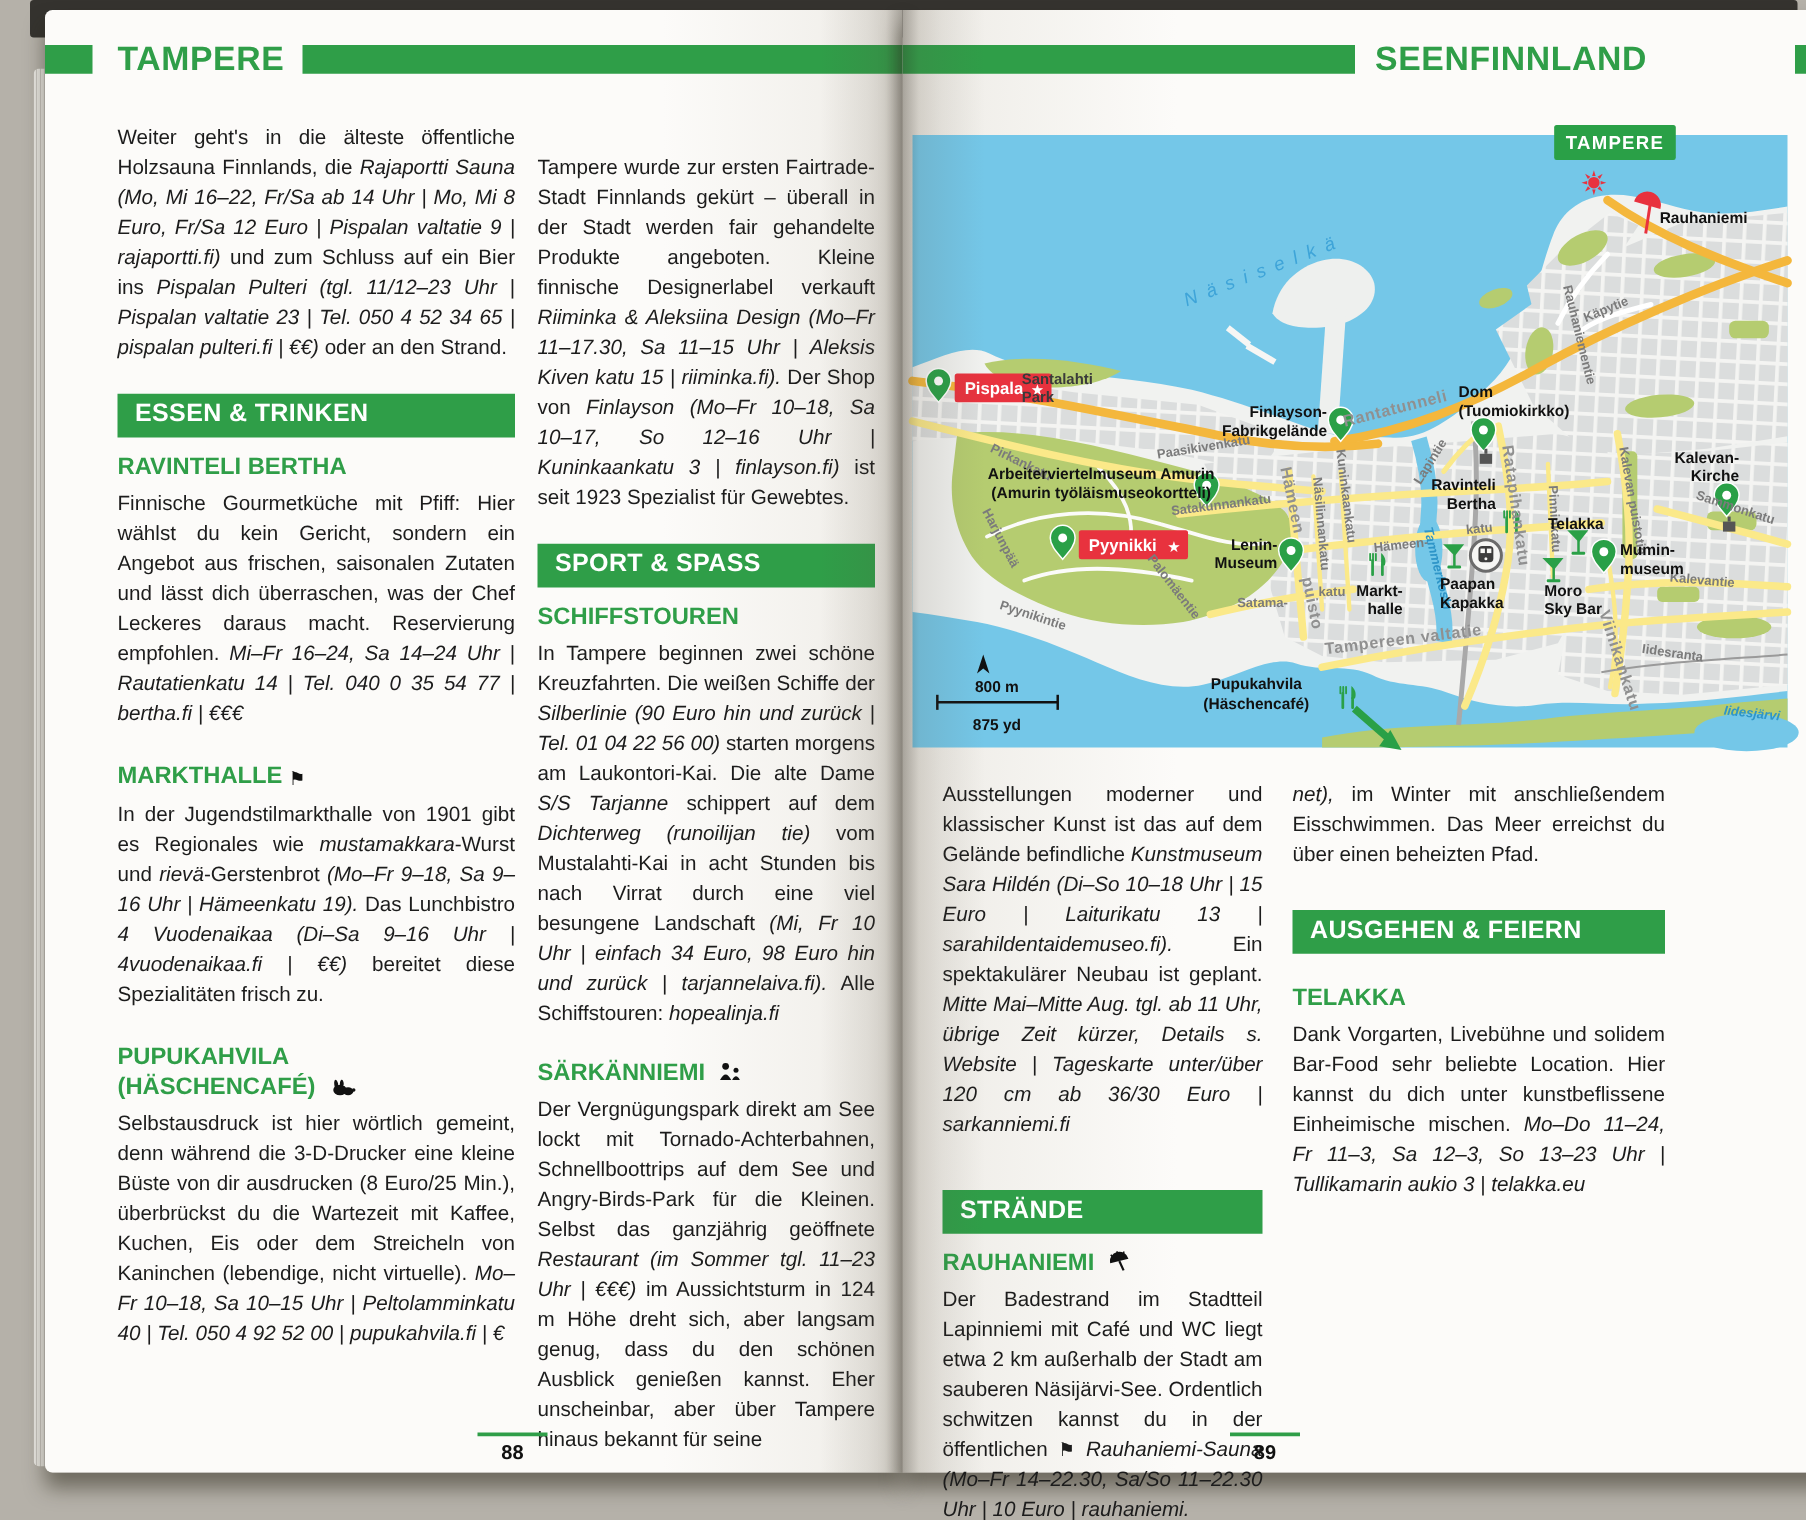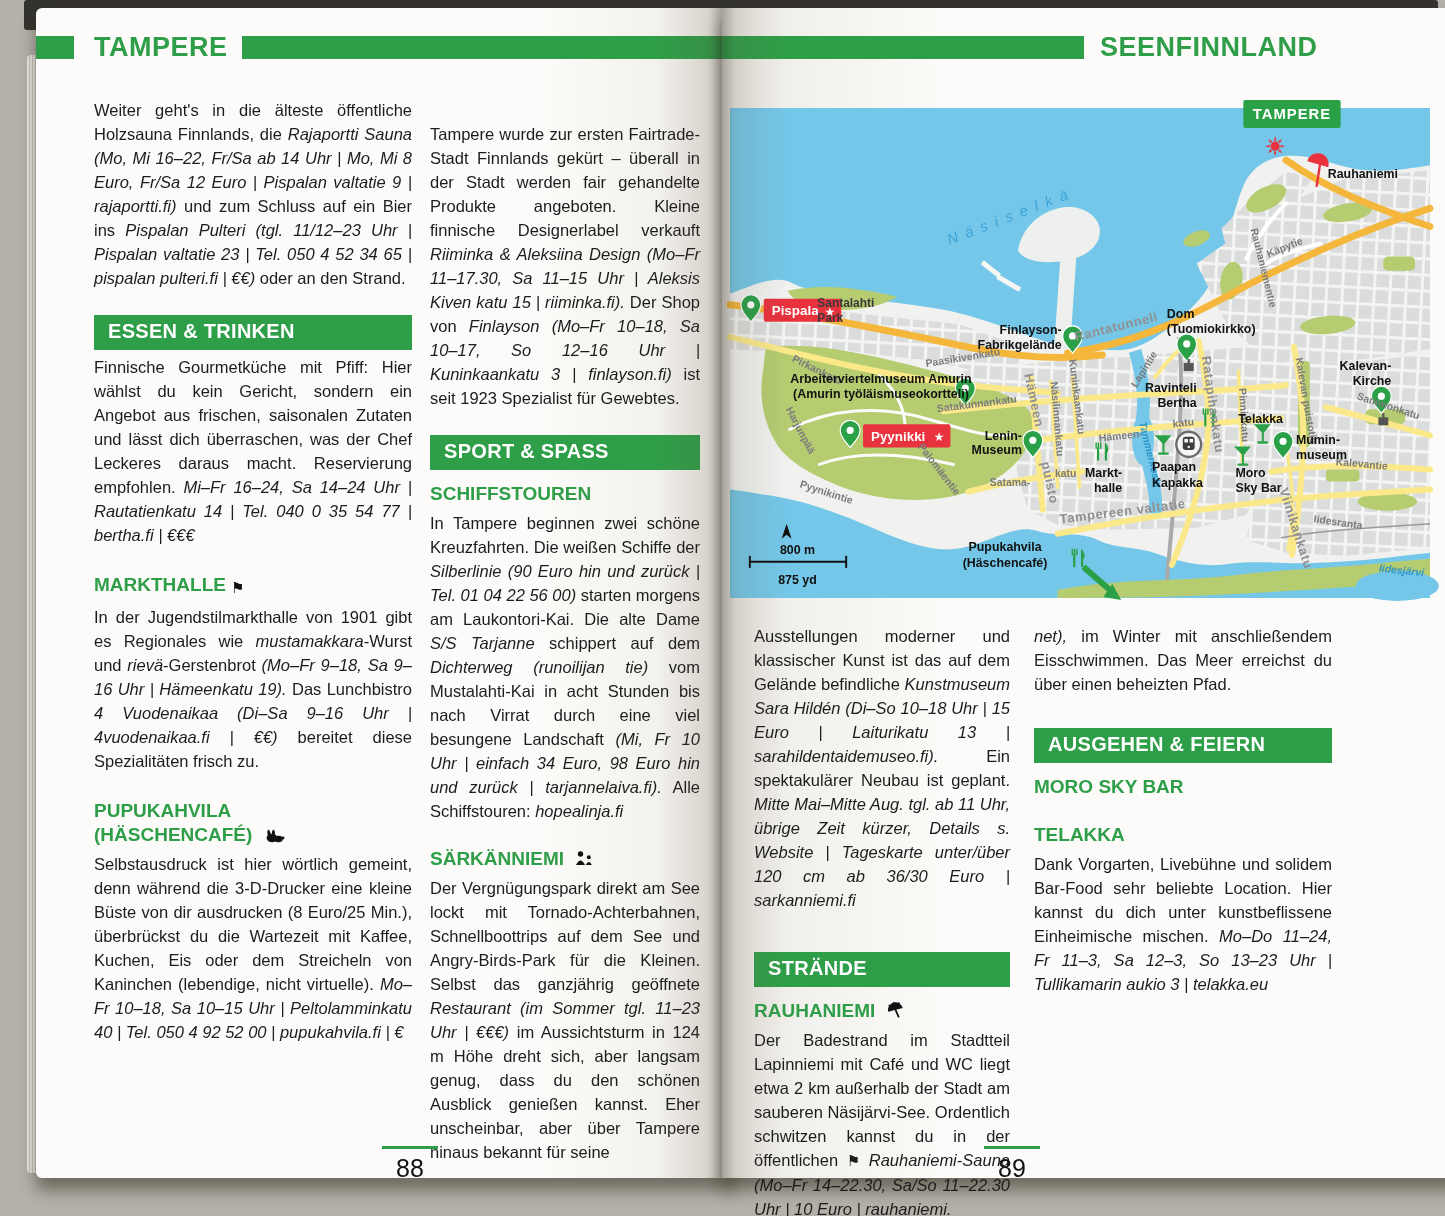--- a/index.html
+++ b/index.html
@@ -3,21 +3,21 @@
 <meta charset="utf-8">
 <style>
   html,body{margin:0;padding:0;}
   body{width:1445px;height:1216px;position:relative;overflow:hidden;
        background:#b5b1a9;font-family:"Liberation Sans",sans-serif;}
   .book-top{position:absolute;left:24px;top:0;width:1414px;height:30px;background:#35332f;border-radius:3px;}
   .stack-right{position:absolute;left:1430px;top:22px;width:14px;height:1152px;
        background:repeating-linear-gradient(to right,#f0eee9 0 2px,#ccc9c2 2px 3px);border-radius:0 4px 4px 0;}
   .stack-left{position:absolute;left:27px;top:55px;width:10px;height:1118px;
        background:repeating-linear-gradient(to right,#eae8e3 0 2px,#c9c6c0 2px 3px);border-radius:4px 0 0 4px;}
-  .page{position:absolute;top:8px;height:1170px;box-shadow:0 12px 16px rgba(40,35,22,.5);padding-left:12px;}
+  .page{position:absolute;top:8px;height:1170px;box-shadow:0 12px 16px rgba(40,35,22,.5);}
   .page-left{left:36px;width:686px;border-radius:6px 0 0 6px;
        background:linear-gradient(to right,#fcfbf9 72%,#f0eee9 96%,#e3e0d9 100%);}
   .page-right{left:722px;width:784px;border-radius:0 6px 6px 0;
        background:linear-gradient(to left,#fcfbf9 72%,#efede8 96%,#e1ded7 100%);}
   .spine{position:absolute;left:656px;top:8px;width:132px;height:1170px;pointer-events:none;
        background:linear-gradient(to right,rgba(100,90,75,0) 0%,rgba(90,80,65,.16) 40%,rgba(55,48,38,.34) 50%,rgba(90,80,65,.14) 60%,rgba(100,90,75,0) 100%);}
   
   .ph-row{position:absolute;top:26px;left:0;right:0;height:26px;display:flex;align-items:center;}
   .ph-block{height:23px;background:#2f9e48;}
   .ph-title{font-weight:bold;font-size:27px;letter-spacing:.5px;color:#2f9e48;line-height:26px;white-space:nowrap;}
@@ -29,21 +29,21 @@
   .sub{color:#2f9e48;font-weight:bold;font-size:19px;margin:0;line-height:24px;}
   .sub .glyph{color:#111;}
   .body{font-size:16.5px;line-height:24px;text-align:justify;color:#1c1c1c;margin:0;hyphens:auto;}
   .it{font-style:italic;}
   .glyph{font-family:"DejaVu Sans",sans-serif;font-style:normal;font-size:15px;}
   .sub-icon{vertical-align:-2px;margin-left:5px;}
   .mt5{margin-top:5px}.mt12{margin-top:12px}.mt24{margin-top:24px}.mt26{margin-top:26px}
   .mt36{margin-top:25px}.mt38{margin-top:32px}.mt40{margin-top:40px}
   .folio{position:absolute;width:64px;text-align:center;}
   .folio .rule{width:56px;height:3px;background:#2f9e48;margin:0 auto;}
-  .folio .num{font-weight:normal;font-size:25px;color:#111;margin-top:5px;}
+  .folio .num{font-weight:bold;font-size:16px;color:#111;margin-top:5px;}
   
   .map{position:absolute;left:8px;top:100px;width:700px;height:490px;}
   .map svg{overflow:visible;}
   text{font-family:"Liberation Sans",sans-serif;}
   .ml-poi{font-size:12.5px;font-weight:bold;fill:#111;}
   .ml-place{font-size:12px;font-weight:bold;fill:#3a3a3a;}
   .ml-street{font-size:10.5px;font-weight:bold;fill:#7b7b7b;}
   .ml-street-lg{font-size:13px;font-weight:bold;fill:#909090;letter-spacing:.6px;}
   .ml-water{font-size:10.5px;font-style:italic;font-weight:bold;fill:#2e95c8;}
   .ml-water-lg{font-size:15px;font-style:italic;fill:#3ea4d8;letter-spacing:8px;}
@@ -62,20 +62,21 @@
 <div class="page page-left">
   <div class="ph-row">
     <div class="ph-block" style="width:38px"></div>
     <div class="ph-title" style="margin-left:20px">TAMPERE</div>
     <div class="ph-bar" style="margin-left:14px"></div>
   </div>
 
   <div class="col" style="left:58px;top:90px;width:318px">
     <p class="body"><span>Weiter geht's in die älteste öffentliche Holzsauna Finnlands, die </span><span class="it">Rajaportti Sauna (Mo, Mi 16–22, Fr/Sa ab 14 Uhr | Mo, Mi 8 Euro, Fr/Sa 12 Euro | Pispalan valtatie 9 | rajaportti.fi)</span><span> und zum Schluss auf ein Bier ins </span><span class="it">Pispalan Pulteri (tgl. 11/12–23 Uhr | Pispalan valtatie 23 | Tel. 050 4 52 34 65 | pispalan pulteri.fi | €€)</span><span> oder an den Strand.</span></p>
     <div class="banner mt36"><span>ESSEN &amp; TRINKEN</span></div>
+    <h3 class="sub mt12"><span>RAVINTELI BERTHA</span></h3>
     <p class="body mt5"><span>Finnische Gourmetküche mit Pfiff: Hier wählst du kein Gericht, sondern ein Angebot aus frischen, saisonalen Zutaten und lässt dich überraschen, was der Chef Leckeres daraus macht. Reservierung empfohlen. </span><span class="it">Mi–Fr 16–24, Sa 14–24 Uhr | Rautatienkatu 14 | Tel. 040 0 35 54 77 | bertha.fi | €€€</span></p>
     <h3 class="sub mt26"><span>MARKTHALLE</span><span class="glyph sub-icon">⚑</span></h3>
     <p class="body mt5"><span>In der Jugendstilmarkthalle von 1901 gibt es Regionales wie </span><span class="it">mustamakkara</span><span>-Wurst und </span><span class="it">rievä</span><span>-Gerstenbrot </span><span class="it">(Mo–Fr 9–18, Sa 9–16 Uhr | Hämeenkatu 19).</span><span> Das Lunchbistro </span><span class="it">4 Vuodenaikaa (Di–Sa 9–16 Uhr | 4vuodenaikaa.fi | €€)</span><span> bereitet diese Spezialitäten frisch zu.</span></p>
     <h3 class="sub mt26"><span>PUPUKAHVILA</span><br>
       <span>(HÄSCHENCAFÉ)</span>
       <svg class="sub-icon" width="22" height="16" viewBox="0 0 22 16">
         <path fill="#111" d="M5,9 C3,3 6,0 7.5,6 C7.8,7.4 7.4,8.6 6,9 Z"></path>
         <path fill="#111" d="M9,8 C8.2,2.5 11.5,0.5 12,6 C12.1,7.5 11,8.4 9,8 Z"></path>
         <ellipse fill="#111" cx="9" cy="11" rx="5.4" ry="4.2"></ellipse>
         <ellipse fill="#111" cx="15.5" cy="12" rx="4.2" ry="3.2"></ellipse>
@@ -419,21 +420,20 @@
           <line x1="15" y1="2.5" x2="14" y2="4" stroke-width="1.2"></line>
         </g>
       </svg>
     </h3>
     <p class="body mt5"><span>Der Badestrand im Stadtteil Lapinniemi mit Café und WC liegt etwa 2 km außerhalb der Stadt am sauberen Näsijärvi-See. Ordentlich schwitzen kannst du in der öffentlichen </span><span class="glyph">⚑</span><span> </span><span class="it">Rauhaniemi-Sauna (Mo–Fr 14–22.30, Sa/So 11–22.30 Uhr | 10 Euro | rauhaniemi.</span></p>
   </div>
 
   <div class="col" style="left:312px;top:616px;width:298px">
     <p class="body"><span class="it">net),</span><span> im Winter mit anschließendem Eisschwimmen. Das Meer erreichst du über einen beheizten Pfad.</span></p>
     <div class="banner mt38"><span>AUSGEHEN &amp; FEIERN</span></div>
-    <h3 class="sub mt12"><span>MORO SKY BAR</span></h3>
     <h3 class="sub mt24"><span>TELAKKA</span></h3>
     <p class="body mt5"><span>Dank Vorgarten, Livebühne und solidem Bar-Food sehr beliebte Location. Hier kannst du dich unter kunstbeflissene Einheimische mischen. </span><span class="it">Mo–Do 11–24, Fr 11–3, Sa 12–3, So 13–23 Uhr | Tullikamarin aukio 3 | telakka.eu</span></p>
   </div>
 
   <div class="folio" style="left:258px;top:1138px">
     <div class="rule"></div>
     <div class="num">89</div>
   </div>
 </div>
 

